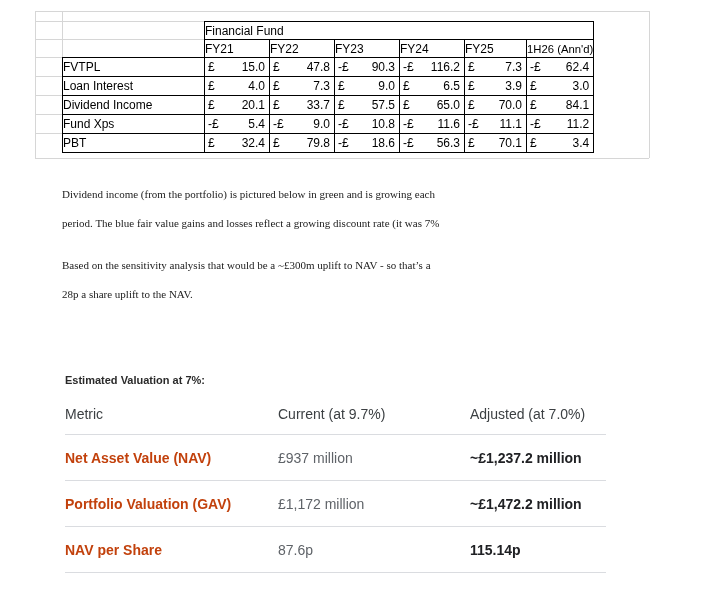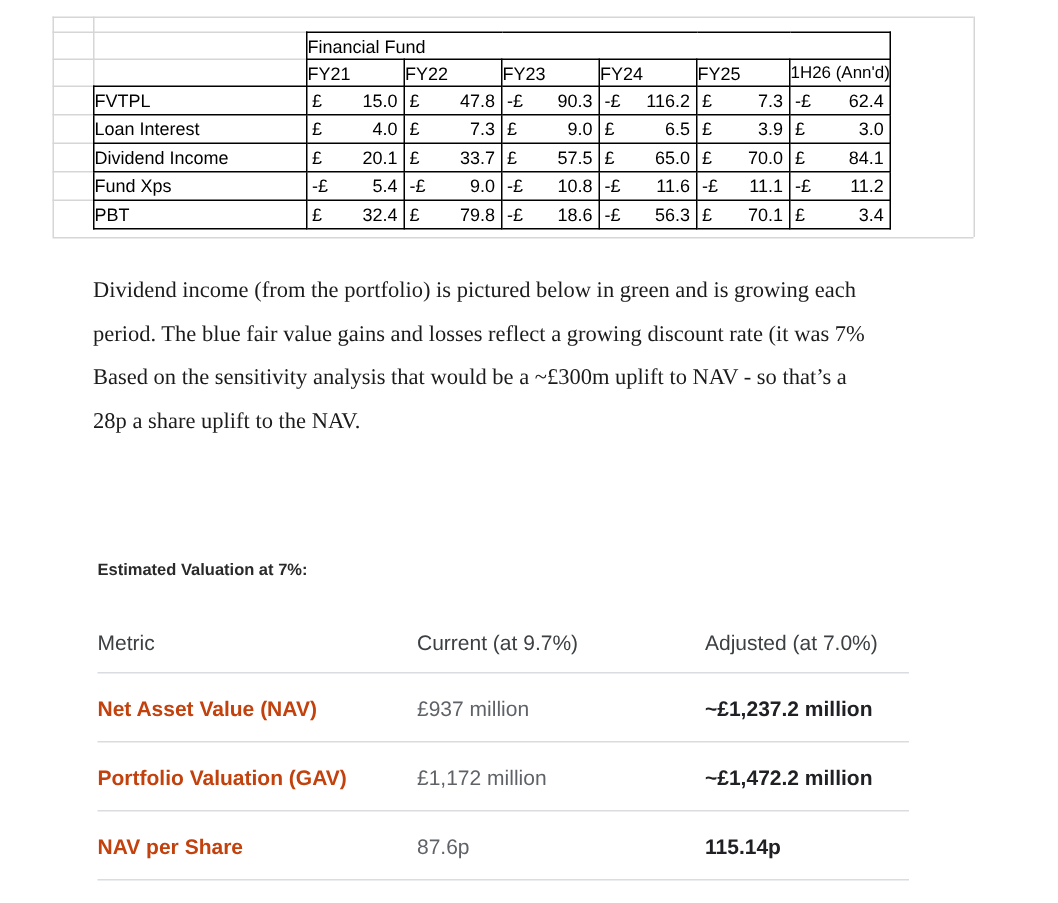--- a/index.html
+++ b/index.html
@@ -23,29 +23,29 @@
   tr.drow{height:19px;margin-left:28px;}
   .hdr-pad{padding-left:4px;}
   .lbl-pad{padding-left:4px;}
   td.small{font-size:11.3px;}
   .cellflex{display:flex;justify-content:space-between;align-items:center;
             height:100%;padding:0 4px 0 3px;}
   .cellflex .num{text-align:right;}
 
   
   .bodytext{position:absolute;left:62px;top:180px;width:600px;
-            font-family:"Liberation Serif",serif;font-size:15px;
+            font-family:"Liberation Serif",serif;font-size:11px;
             color:#1b1b1b;}
   .bodytext .line{display:block;line-height:29px;white-space:nowrap;}
-  .para2{}
+  .para2{margin-top:13px;}
 
   
   .val-title{position:absolute;left:65px;top:374px;
              font-size:11px;font-weight:bold;color:#2a2a2a;}
-  .val-table{position:absolute;left:65px;top:413px;width:541px;
+  .val-table{position:absolute;left:65px;top:399px;width:541px;
              font-size:14px;color:#202124;}
   .vrow{display:grid;grid-template-columns:213px 192px 136px;
         align-items:center;border-bottom:1px solid #dadce0;}
   .vrow.vhead{height:35px;align-items:start;padding-top:7px;height:28px;
               color:#3c4043;font-weight:normal;}
   .vrow.vdata{height:45px;}
   .cell-metric{font-weight:bold;color:#c2410c;}
   .cell-current{color:#5f6368;}
   .cell-adjusted{font-weight:bold;color:#202124;}
   .vhead .cell-metric{font-weight:normal;color:#3c4043;}

